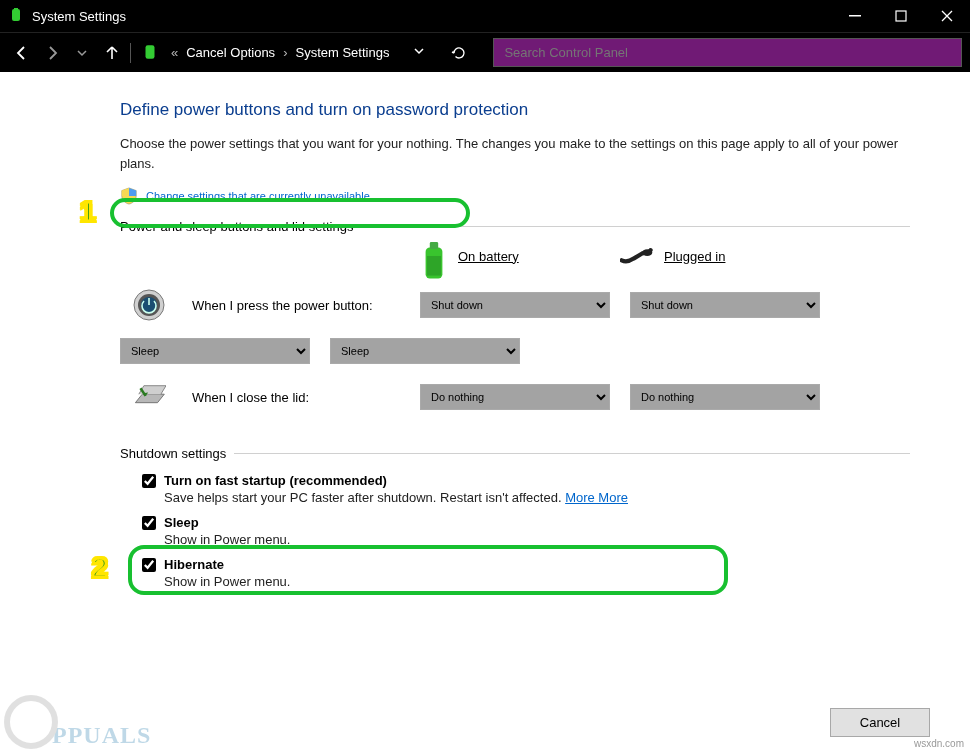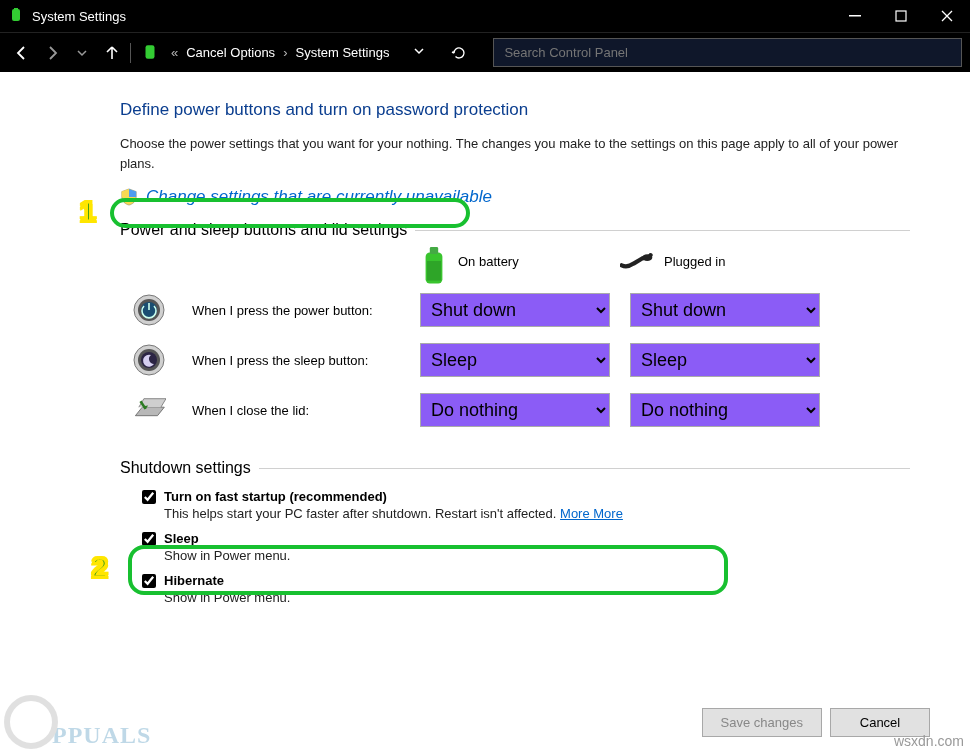--- a/index.html
+++ b/index.html
@@ -37,21 +37,21 @@
   .navsep { width: 1px; height: 20px; background:#555; margin: 0 6px 0 2px;}
   .breadcrumb { display:flex; align-items:center; flex: 0 0 auto; }
   .bcicon { width:18px; height:18px; margin: 0 6px 0 4px; }
   .bcchev { margin: 0 6px; opacity:.7; }
   .bctext { padding: 2px 2px; }
   .bcdrop { margin-left: 22px; }
   .refresh { margin-left: 20px; }
   .searchbox { flex:1; margin-left: 18px; }
   .searchbox input {
     width: 100%;
-    background: #0f172a;
+    background: #701a75;
     border: 1px solid #555;
     color: #aaa;
     padding: 6px 10px;
     font-size: 13px;
   }
   .content {
     position: absolute;
     top: 72px; left:0; right:0; bottom:0;
     background:#fff;
     padding: 28px 40px 0 120px;
@@ -66,21 +66,21 @@
   }
   h1.headline { color:#0b5394; }
   .content .headline { font-family: "Segoe UI Light","Segoe UI",sans-serif; }
   .headline{ color:#0354a0;}
   .subtext { color:#222; line-height:1.5; margin-bottom:14px; max-width: 780px;}
   .changelink {
     display:flex; align-items:center; gap:8px;
     margin-top:4px; margin-bottom:10px;
   }
   .changelink .shield { width:18px; height:18px; }
-  .changelink a { color:#0066cc; text-decoration:none; font-size:17px;font-style:italic;}
+  .changelink a { color:#0066cc; text-decoration:none; font-size:11px;}
   .annot {
     position:absolute;
     border:4px solid #18c030;
     border-radius: 16px;
     pointer-events:none;
   }
   .annot-num {
     position:absolute;
     font-weight:900;
     font-size:28px;
@@ -94,36 +94,37 @@
   fieldset.group {
     border: none;
     border-top: 1px solid #d0d0d0;
     margin-top: 14px;
     padding-top: 4px;
     max-width: 790px;
   }
   fieldset.group > legend {
     padding: 0 8px 0 0;
     color:#000;
-    font-size: 16px;
+    font-size: 13px;
   }
   .colhdr {
     display:flex;
     margin: 4px 0 18px 0;
+    text-decoration: underline;
   }
   .colhdr .spacer { flex:0 0 300px;}
   .colhdr .col { flex:0 0 200px; display:flex; align-items:center; gap:10px;}
   .row {
     display:flex; align-items:center; margin-bottom:16px;
   }
   .row .labelcell { flex:0 0 300px; display:flex; align-items:center; gap:26px; padding-left:12px;}
   .row .labelcell .rowicon{ width:34px; height:34px; display:flex; align-items:center; justify-content:center;}
   .row select {
     flex:0 0 190px; width:190px; margin-right: 20px;
-    background:#8b5cf6; border:1px solid #aaa; padding:5px 6px; font-size:18px;
+    background:#a3a3a3; border:1px solid #aaa; padding:5px 6px; font-size:11px;
   }
   .shutdown-items { padding: 8px 0 0 22px; }
   .shutdown-item { margin-bottom: 10px; }
   .shutdown-item .line1 { display:flex; align-items:center; gap:8px; }
   .shutdown-item input[type=checkbox]{ width:14px; height:14px; accent-color:#000;}
   .shutdown-item .title { font-weight:700; }
   .shutdown-item .desc { margin-left: 22px; color:#222; margin-top:2px;}
   .shutdown-item .desc a { color:#0066cc; text-decoration:underline;}
   .footer-buttons {
     position:absolute; right:40px; bottom:18px; display:flex; gap:8px;
@@ -137,21 +138,21 @@
   .watermark {
     position:absolute; left:0; bottom:0; opacity:.25;
     font-family: Georgia, serif; display:flex; align-items:flex-end;
     padding: 6px 4px;
   }
   .watermark .gear {
     width:54px; height:54px; border:6px solid #888; border-radius:50%;
     position:relative; margin-right:-6px;
   }
   .watermark .txt { font-size:24px; color:#0369a1; font-weight:700; letter-spacing:1px;}
-  .credit { position:absolute; right:6px; bottom:6px; font-size:14px; color:#999;}
+  .credit { position:absolute; right:6px; bottom:6px; font-size:10px; color:#999;}
 </style>
 </head>
 <body>
 
 <div class="titlebar">
   <span class="appicon">
     <svg viewBox="0 0 16 16">
         <rect x="4" y="1" width="8" height="12" rx="2" fill="#3c3"></rect>
         <rect x="6" y="0" width="4" height="2" fill="#3c3"></rect>
       </svg>
@@ -273,31 +274,20 @@
               <path d="M17 10 V17 M12 13 a7 7 0 1 0 10 0" fill="none" stroke="#cfe" stroke-width="1.6"></path>
             </svg>
         </span>
         <span>When I press the power button:</span>
       </div>
       <select><option>Shut down</option></select>
       <select><option>Shut down</option></select>
     </div>
 
     <div class="row">
-      <div class="labelcell">
-        <span class="rowicon">
-          <svg viewBox="0 0 34 34">
-              <circle cx="17" cy="17" r="15" fill="#d0d0d0" stroke="#777"></circle>
-              <circle cx="17" cy="17" r="11" fill="#555"></circle>
-              <circle cx="17" cy="17" r="8" fill="#2c2544"></circle>
-              <path d="M19 12 a6 6 0 1 0 3 9 a5 5 0 0 1 -3 -9" fill="#d5cfef"></path>
-            </svg>
-        </span>
-        <span>When I press the sleep button:</span>
-      </div>
       <select><option>Sleep</option></select>
       <select><option>Sleep</option></select>
     </div>
 
     <div class="row">
       <div class="labelcell">
         <span class="rowicon">
           <svg viewBox="0 0 40 30">
               <path d="M4 22 L30 22 L38 12 L12 12 Z" fill="#b8b8b8" stroke="#666"></path>
               <path d="M8 12 L14 2 L40 2 L34 12" fill="#cfcfcf" stroke="#777"></path>
@@ -315,21 +305,21 @@
   <fieldset class="group" style="margin-top:16px;">
     <legend>Shutdown settings</legend>
     <div class="shutdown-items">
 
       <div class="shutdown-item">
         <div class="line1">
           <input type="checkbox" checked="" style="">
           <span class="title">Turn on fast startup (recommended)</span>
         </div>
         <div class="desc">
-          <span>This helps start your PC faster after shutdown. Restart isn't affected.</span>
+          <span>Save helps start your PC faster after shutdown. Restart isn't affected.</span>
           <a href="#">More More</a>
         </div>
       </div>
 
       <div class="shutdown-item">
         <div class="line1">
           <input type="checkbox" checked="" style="">
           <span class="title">Sleep</span>
         </div>
         <div class="desc">Show in Power menu.</div>
@@ -340,21 +330,20 @@
           <input type="checkbox" checked="" style="">
           <span class="title">Hibernate</span>
         </div>
         <div class="desc">Show in Power menu.</div>
       </div>
 
     </div>
   </fieldset>
 
   <div class="footer-buttons">
-    <div class="btn disabled">Save changes</div>
     <div class="btn">Cancel</div>
   </div>
 </div>
 
 <div class="annot" style="left:110px; top:198px; width:360px; height:30px;"></div>
 <div class="annot-num" style="left:80px; top:196px;">1</div>
 
 <div class="annot" style="left:128px; top:545px; width:600px; height:50px;"></div>
 <div class="annot-num" style="left:92px; top:552px;">2</div>
 

